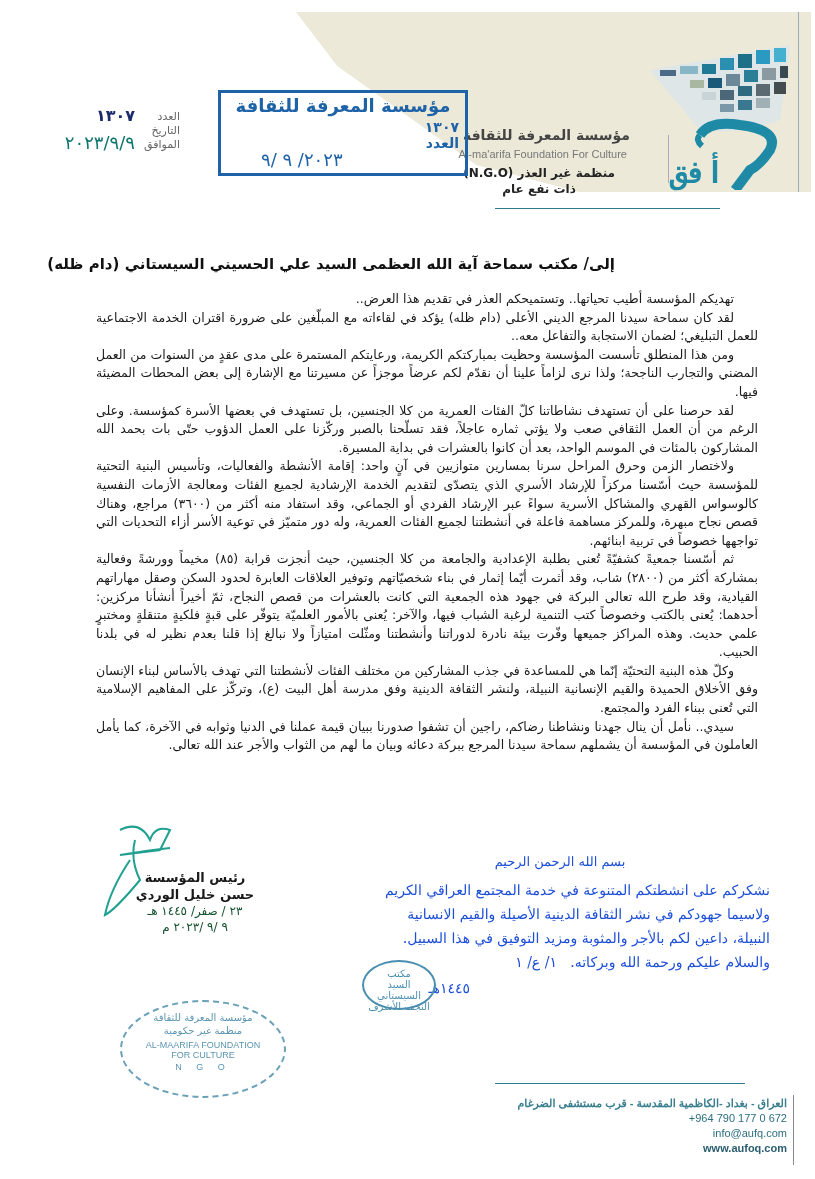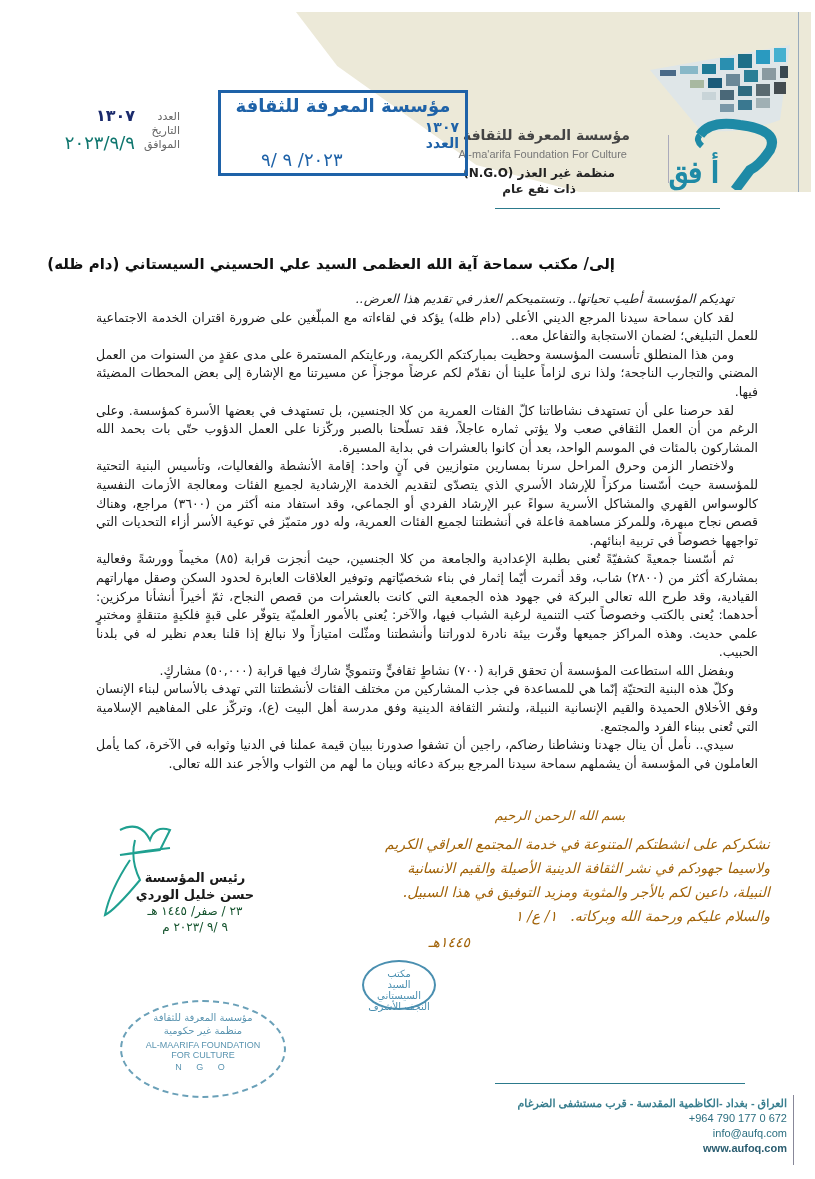--- a/index.html
+++ b/index.html
@@ -63,33 +63,33 @@
   .addressee {
     position: absolute; right: 200px; top: 255px; font-size: 15px; font-weight: bold;
     direction: rtl; color: #111;
   }
   .letter {
     position: absolute; left: 96px; top: 290px; width: 662px;
     direction: rtl; text-align: justify; font-size: 12.5px; line-height: 18.6px; color: #1a1a1a;
     font-family: "DejaVu Sans", sans-serif;
   }
   .letter p { margin: 0; text-indent: 24px; }
-  .letter p.first { text-indent: 0; padding-right: 24px; font-style: italic; }
+  .letter p.first { text-indent: 0; padding-right: 24px; }
 
   
   .sig { position: absolute; right: 530px; top: 870px; width: 180px; direction: rtl; text-align: center; }
   .sig .title { font-size: 13px; font-weight: bold; }
   .sig .name { font-size: 13px; font-weight: bold; margin-top: 2px; }
   .sig .hijri, .sig .greg { font-size: 12px; margin-top: 2px; color: #14532d; }
   .sig-scribble { position: absolute; left: 100px; top: 820px; width: 80px; height: 110px; }
 
   
   .note {
-    position: absolute; left: 350px; top: 804px; width: 420px; direction: rtl; text-align: right;
-    font-family: "DejaVu Serif", serif; font-size: 14px; line-height: 24px; color: #a16207; font-style: italic;
+    position: absolute; left: 350px; top: 850px; width: 420px; direction: rtl; text-align: right;
+    font-family: "DejaVu Serif", serif; font-size: 14px; line-height: 24px; color: #1d4ed8; 
   }
   .note .bism { text-align: center; font-size: 13px; margin-bottom: 4px; }
   .note .date { margin-top: 2px; }
 
   .seal-office {
     position: absolute; left: 362px; top: 960px; width: 74px; height: 50px;
     border: 2px solid #4a8fb0; border-radius: 50%; color: #4a8fb0;
     direction: rtl; text-align: center; font-size: 10px; line-height: 11px; padding-top: 6px; box-sizing: border-box;
   }
 
@@ -181,21 +181,20 @@
 
   <div class="addressee">إلى/ مكتب سماحة آية الله العظمى السيد علي الحسيني السيستاني (دام ظله)</div>
 
   <div class="letter">
     <p class="first">تهديكم المؤسسة أطيب تحياتها.. وتستميحكم العذر في تقديم هذا العرض..</p>
     <p>لقد كان سماحة سيدنا المرجع الديني الأعلى (دام ظله) يؤكد في لقاءاته مع المبلّغين على ضرورة اقتران الخدمة الاجتماعية للعمل التبليغي؛ لضمان الاستجابة والتفاعل معه..</p>
     <p>ومن هذا المنطلق تأسست المؤسسة وحظيت بمباركتكم الكريمة، ورعايتكم المستمرة على مدى عقدٍ من السنوات من العمل المضني والتجارب الناجحة؛ ولذا نرى لزاماً علينا أن نقدّم لكم عرضاً موجزاً عن مسيرتنا مع الإشارة إلى بعض المحطات المضيئة فيها.</p>
     <p>لقد حرصنا على أن تستهدف نشاطاتنا كلّ الفئات العمرية من كلا الجنسين، بل تستهدف في بعضها الأسرة كمؤسسة. وعلى الرغم من أن العمل الثقافي صعب ولا يؤتي ثماره عاجلاً، فقد تسلّحنا بالصبر وركّزنا على العمل الدؤوب حتّى بات بحمد الله المشاركون بالمئات في الموسم الواحد، بعد أن كانوا بالعشرات في بداية المسيرة.</p>
     <p>ولاختصار الزمن وحرق المراحل سرنا بمسارين متوازيين في آنٍ واحد: إقامة الأنشطة والفعاليات، وتأسيس البنية التحتية للمؤسسة حيث أسّسنا مركزاً للإرشاد الأسري الذي يتصدّى لتقديم الخدمة الإرشادية لجميع الفئات ومعالجة الأزمات النفسية كالوسواس القهري والمشاكل الأسرية سواءً عبر الإرشاد الفردي أو الجماعي، وقد استفاد منه أكثر من (٣٦٠٠) مراجع، وهناك قصص نجاح مبهرة، وللمركز مساهمة فاعلة في أنشطتنا لجميع الفئات العمرية، وله دور متميّز في توعية الأسر أزاء التحديات التي تواجهها خصوصاً في تربية ابنائهم.</p>
     <p>ثم أسّسنا جمعيةً كشفيّةً تُعنى بطلبة الإعدادية والجامعة من كلا الجنسين، حيث أنجزت قرابة (٨٥) مخيماً وورشةً وفعالية بمشاركة أكثر من (٢٨٠٠) شاب، وقد أثمرت أيّما إثمار في بناء شخصيّاتهم وتوفير العلاقات العابرة لحدود السكن وصقل مهاراتهم القيادية، وقد طرح الله تعالى البركة في جهود هذه الجمعية التي كانت بالعشرات من قصص النجاح، ثمّ أخيراً أنشأنا مركزين: أحدهما: يُعنى بالكتب وخصوصاً كتب التنمية لرغبة الشباب فيها، والآخر: يُعنى بالأمور العلميّة يتوفّر على قبةٍ فلكيةٍ متنقلةٍ ومختبرٍ علمي حديث. وهذه المراكز جميعها وفّرت بيئة نادرة لدوراتنا وأنشطتنا ومثّلت امتيازاً ولا نبالغ إذا قلنا بعدم نظير له في بلدنا الحبيب.</p>
-    <p>وبفضل الله استطاعت المؤسسة أن تحقق قرابة (٧٠٠) نشاطٍ ثقافيٍّ وتنمويٍّ شارك فيها قرابة (٥٠,٠٠٠) مشاركٍ.</p>
     <p>وكلّ هذه البنية التحتيّة إنّما هي للمساعدة في جذب المشاركين من مختلف الفئات لأنشطتنا التي تهدف بالأساس لبناء الإنسان وفق الأخلاق الحميدة والقيم الإنسانية النبيلة، ولنشر الثقافة الدينية وفق مدرسة أهل البيت (ع)، وتركّز على المفاهيم الإسلامية التي تُعنى ببناء الفرد والمجتمع.</p>
     <p>سيدي.. نأمل أن ينال جهدنا ونشاطنا رضاكم، راجين أن تشفوا صدورنا ببيان قيمة عملنا في الدنيا وثوابه في الآخرة، كما يأمل العاملون في المؤسسة أن يشملهم سماحة سيدنا المرجع ببركة دعائه وبيان ما لهم من الثواب والأجر عند الله تعالى.</p>
   </div>
 
   <svg class="sig-scribble" viewBox="0 0 80 110">
     <path d="M20 10 Q40 0 50 20 Q55 5 70 10 L60 30 L20 35 Q50 30 70 28 M30 40 Q10 70 5 95 Q15 90 40 60 Q30 40 35 20" stroke="#1fa090" stroke-width="2" fill="none"></path>
   </svg>
 
   <div class="sig">
     <div class="title">رئيس المؤسسة</div>

